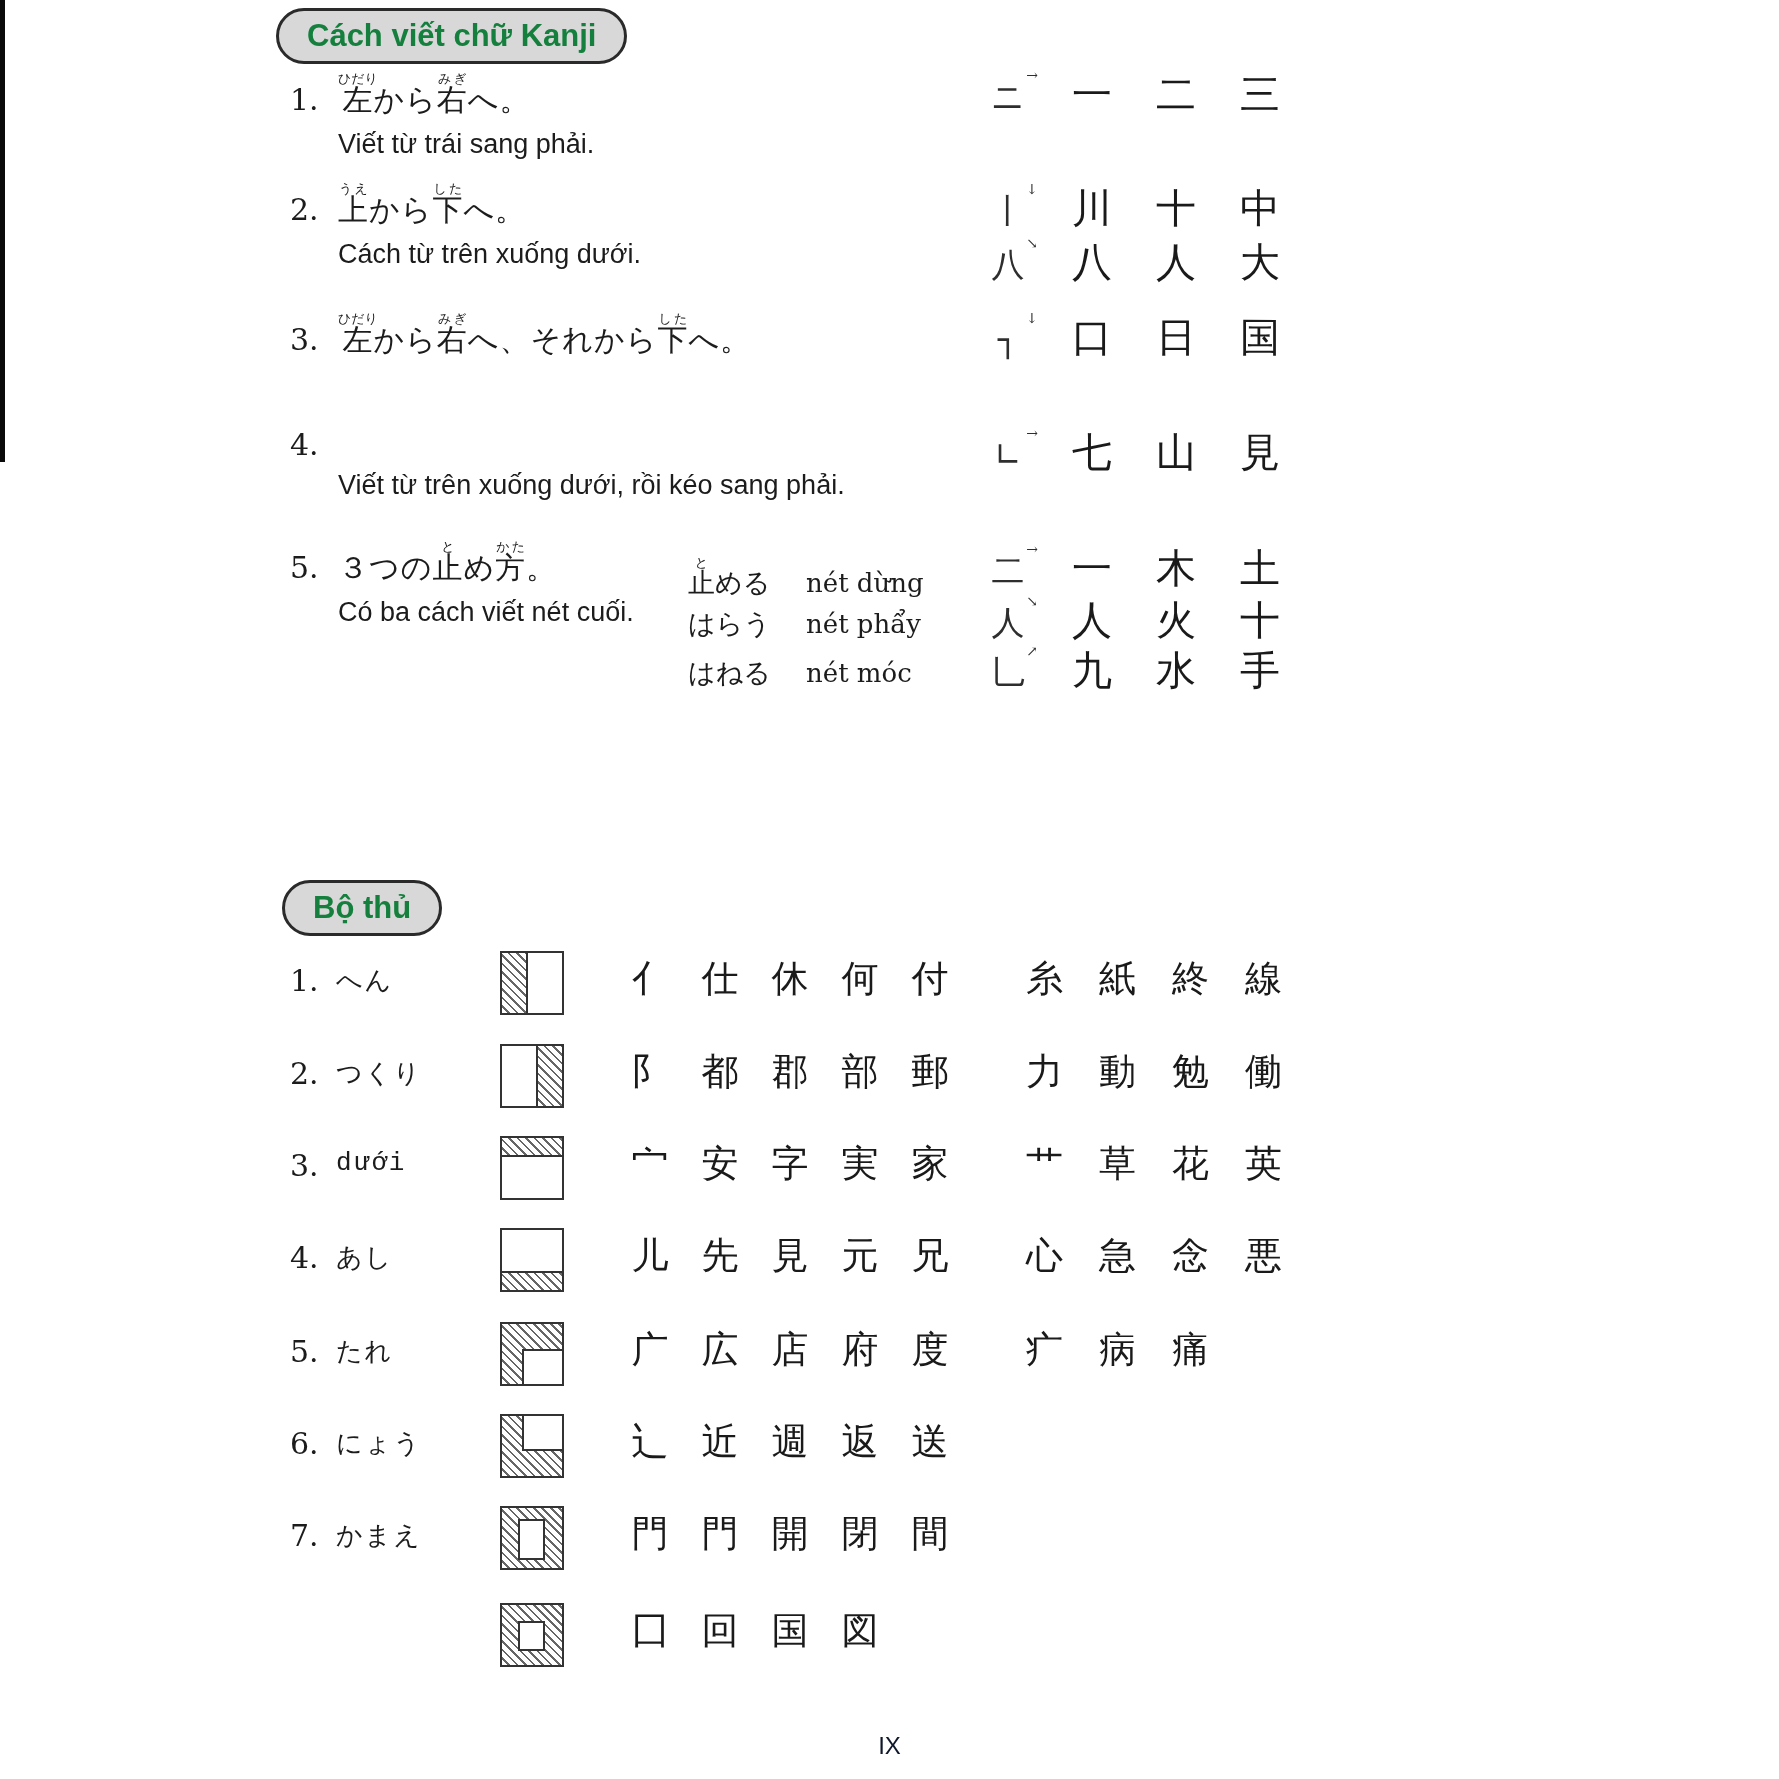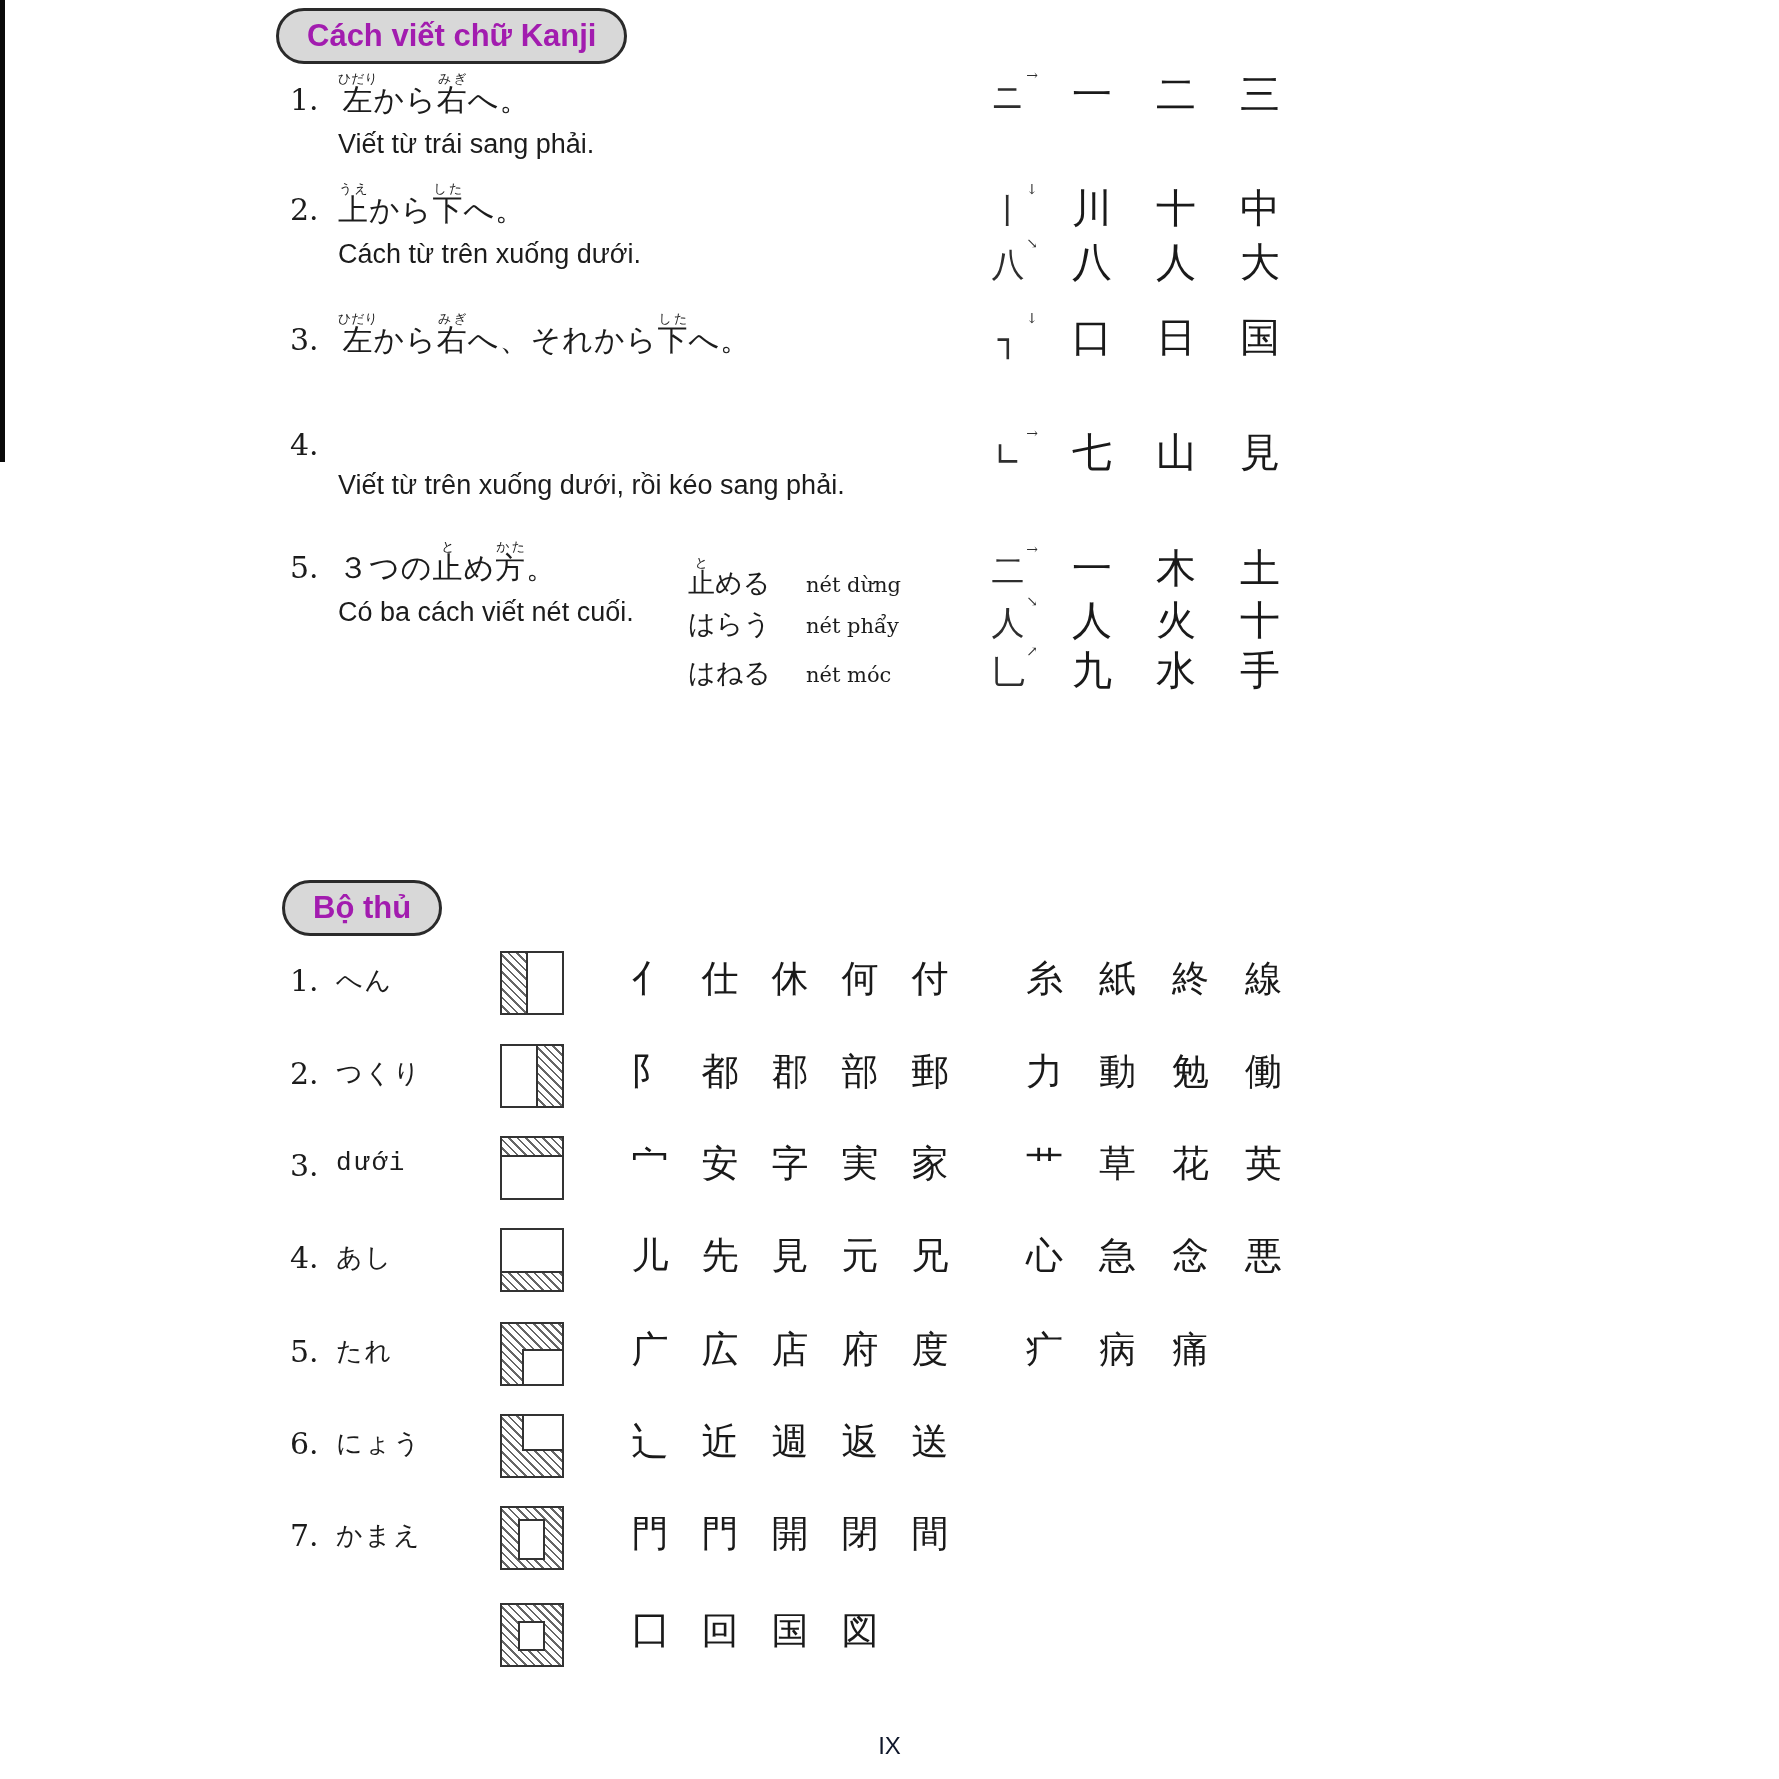--- a/index.html
+++ b/index.html
@@ -13,21 +13,21 @@
   .scan-bar{position:absolute;left:0;top:0;width:5px;height:462px;background:#0a0a0a;}
 
   .pill{
     position:absolute;
     background:#d8d8d8;
     border:3px solid #2a2a2a;
     border-radius:30px;
     padding:7px 28px;
     font-weight:bold;
     font-size:31px;
-    color:#a21caf;
+    color:#15803d;
   }
   #title-kanji{left:276px;top:8px;}
   #title-radicals{left:282px;top:880px;}
 
   
   .rule{position:absolute;left:290px;width:660px;}
   .rule-head{display:flex;align-items:baseline;gap:10px;font-family:"DejaVu Serif",serif;}
   .rnum{font-size:30px;min-width:38px;}
   .jp{font-size:30px;letter-spacing:1px;}
   ruby rt{font-size:13px;letter-spacing:0;}
@@ -40,21 +40,21 @@
     font-size:40px;line-height:1.1;
     font-family:"DejaVu Serif",serif;color:#1a1a1a;
   }
   .diagram-cell{position:relative;}
   .d-glyph{font-size:33px;color:#2e2e2e;}
   .d-arrow{position:absolute;font-size:14px;right:12px;top:-4px;color:#2e2e2e;}
 
   
   .ending{position:absolute;left:688px;display:flex;align-items:baseline;}
   .ending-jp{font-size:27px;font-family:"DejaVu Serif",serif;min-width:118px;}
-  .ending-vi{font-size:21px;font-family:"DejaVu Serif",serif;}
+  .ending-vi{font-size:26px;font-family:"DejaVu Serif",serif;}
 
   
   .rrow{position:absolute;left:290px;width:1100px;height:80px;}
   .rrow .rnum2{position:absolute;left:0;top:0;font-size:30px;font-family:"DejaVu Serif",serif;}
   .rrow .rlabel{position:absolute;left:46px;top:0;font-size:26px;font-family:Liberation Mono, monospace;letter-spacing:2px;}
   .rrow .g1{position:absolute;left:325px;top:-4px;display:flex;}
   .rrow .g1 .excell{width:70px;font-size:37px;}
   .rrow .g2{position:absolute;left:718px;top:-4px;display:flex;}
   .rrow .g2 .excell{width:73px;font-size:37px;}
 

